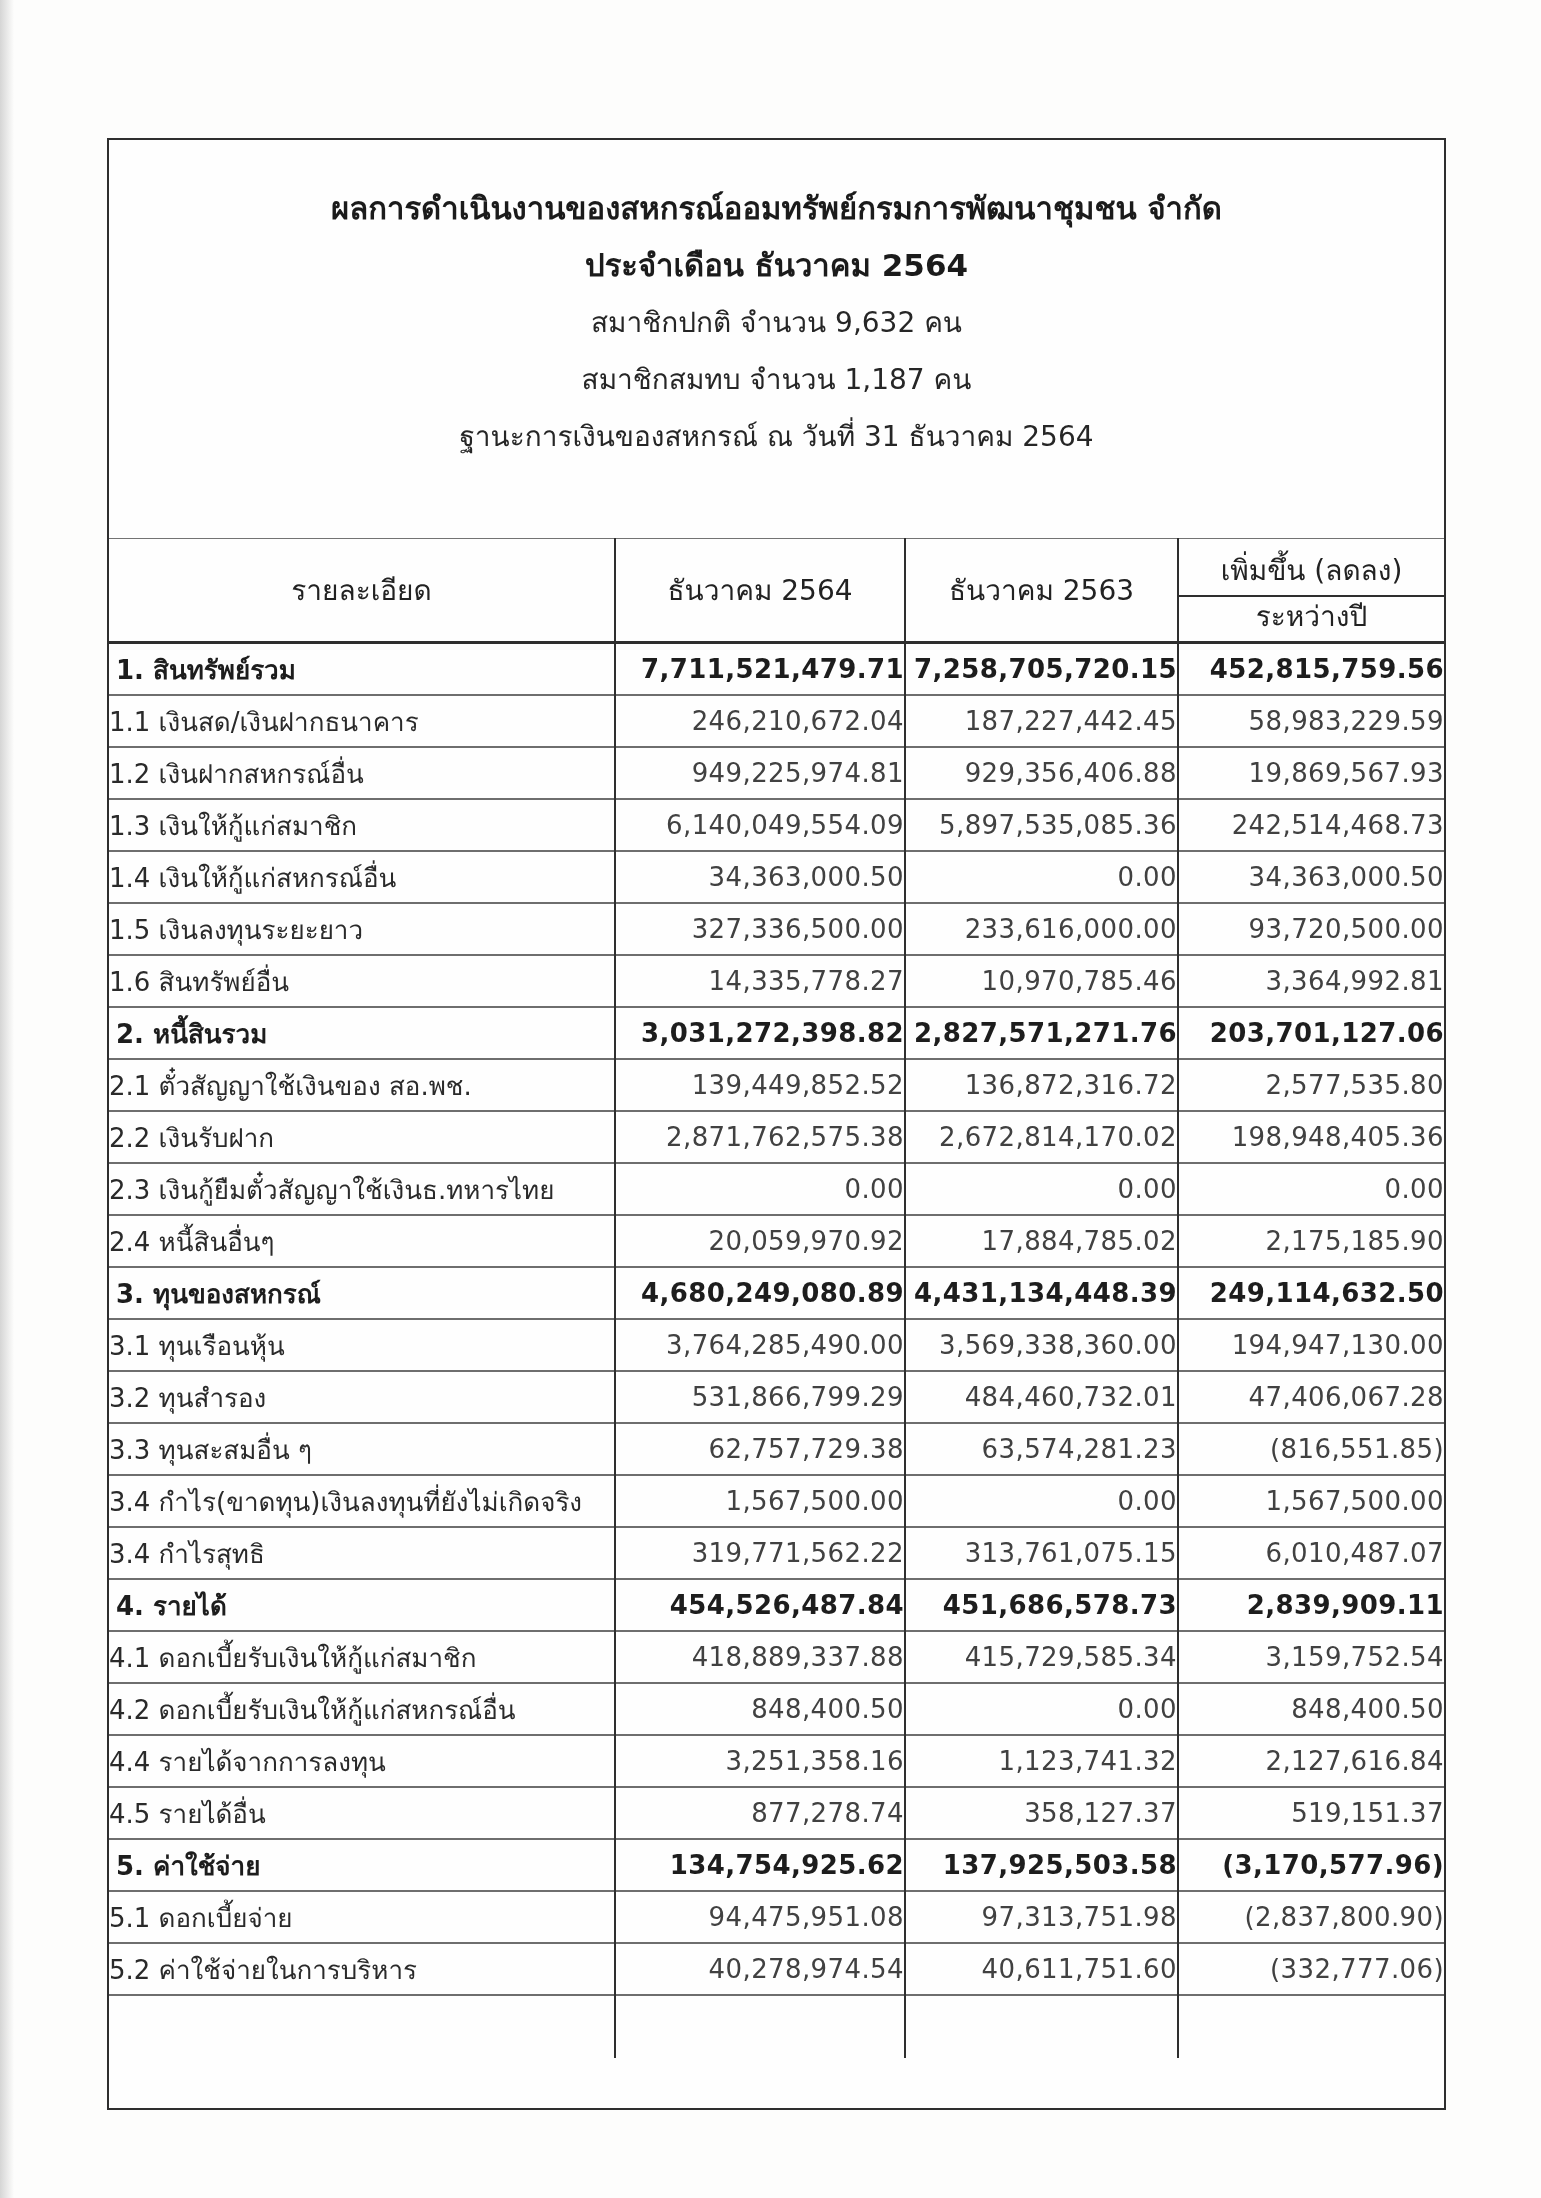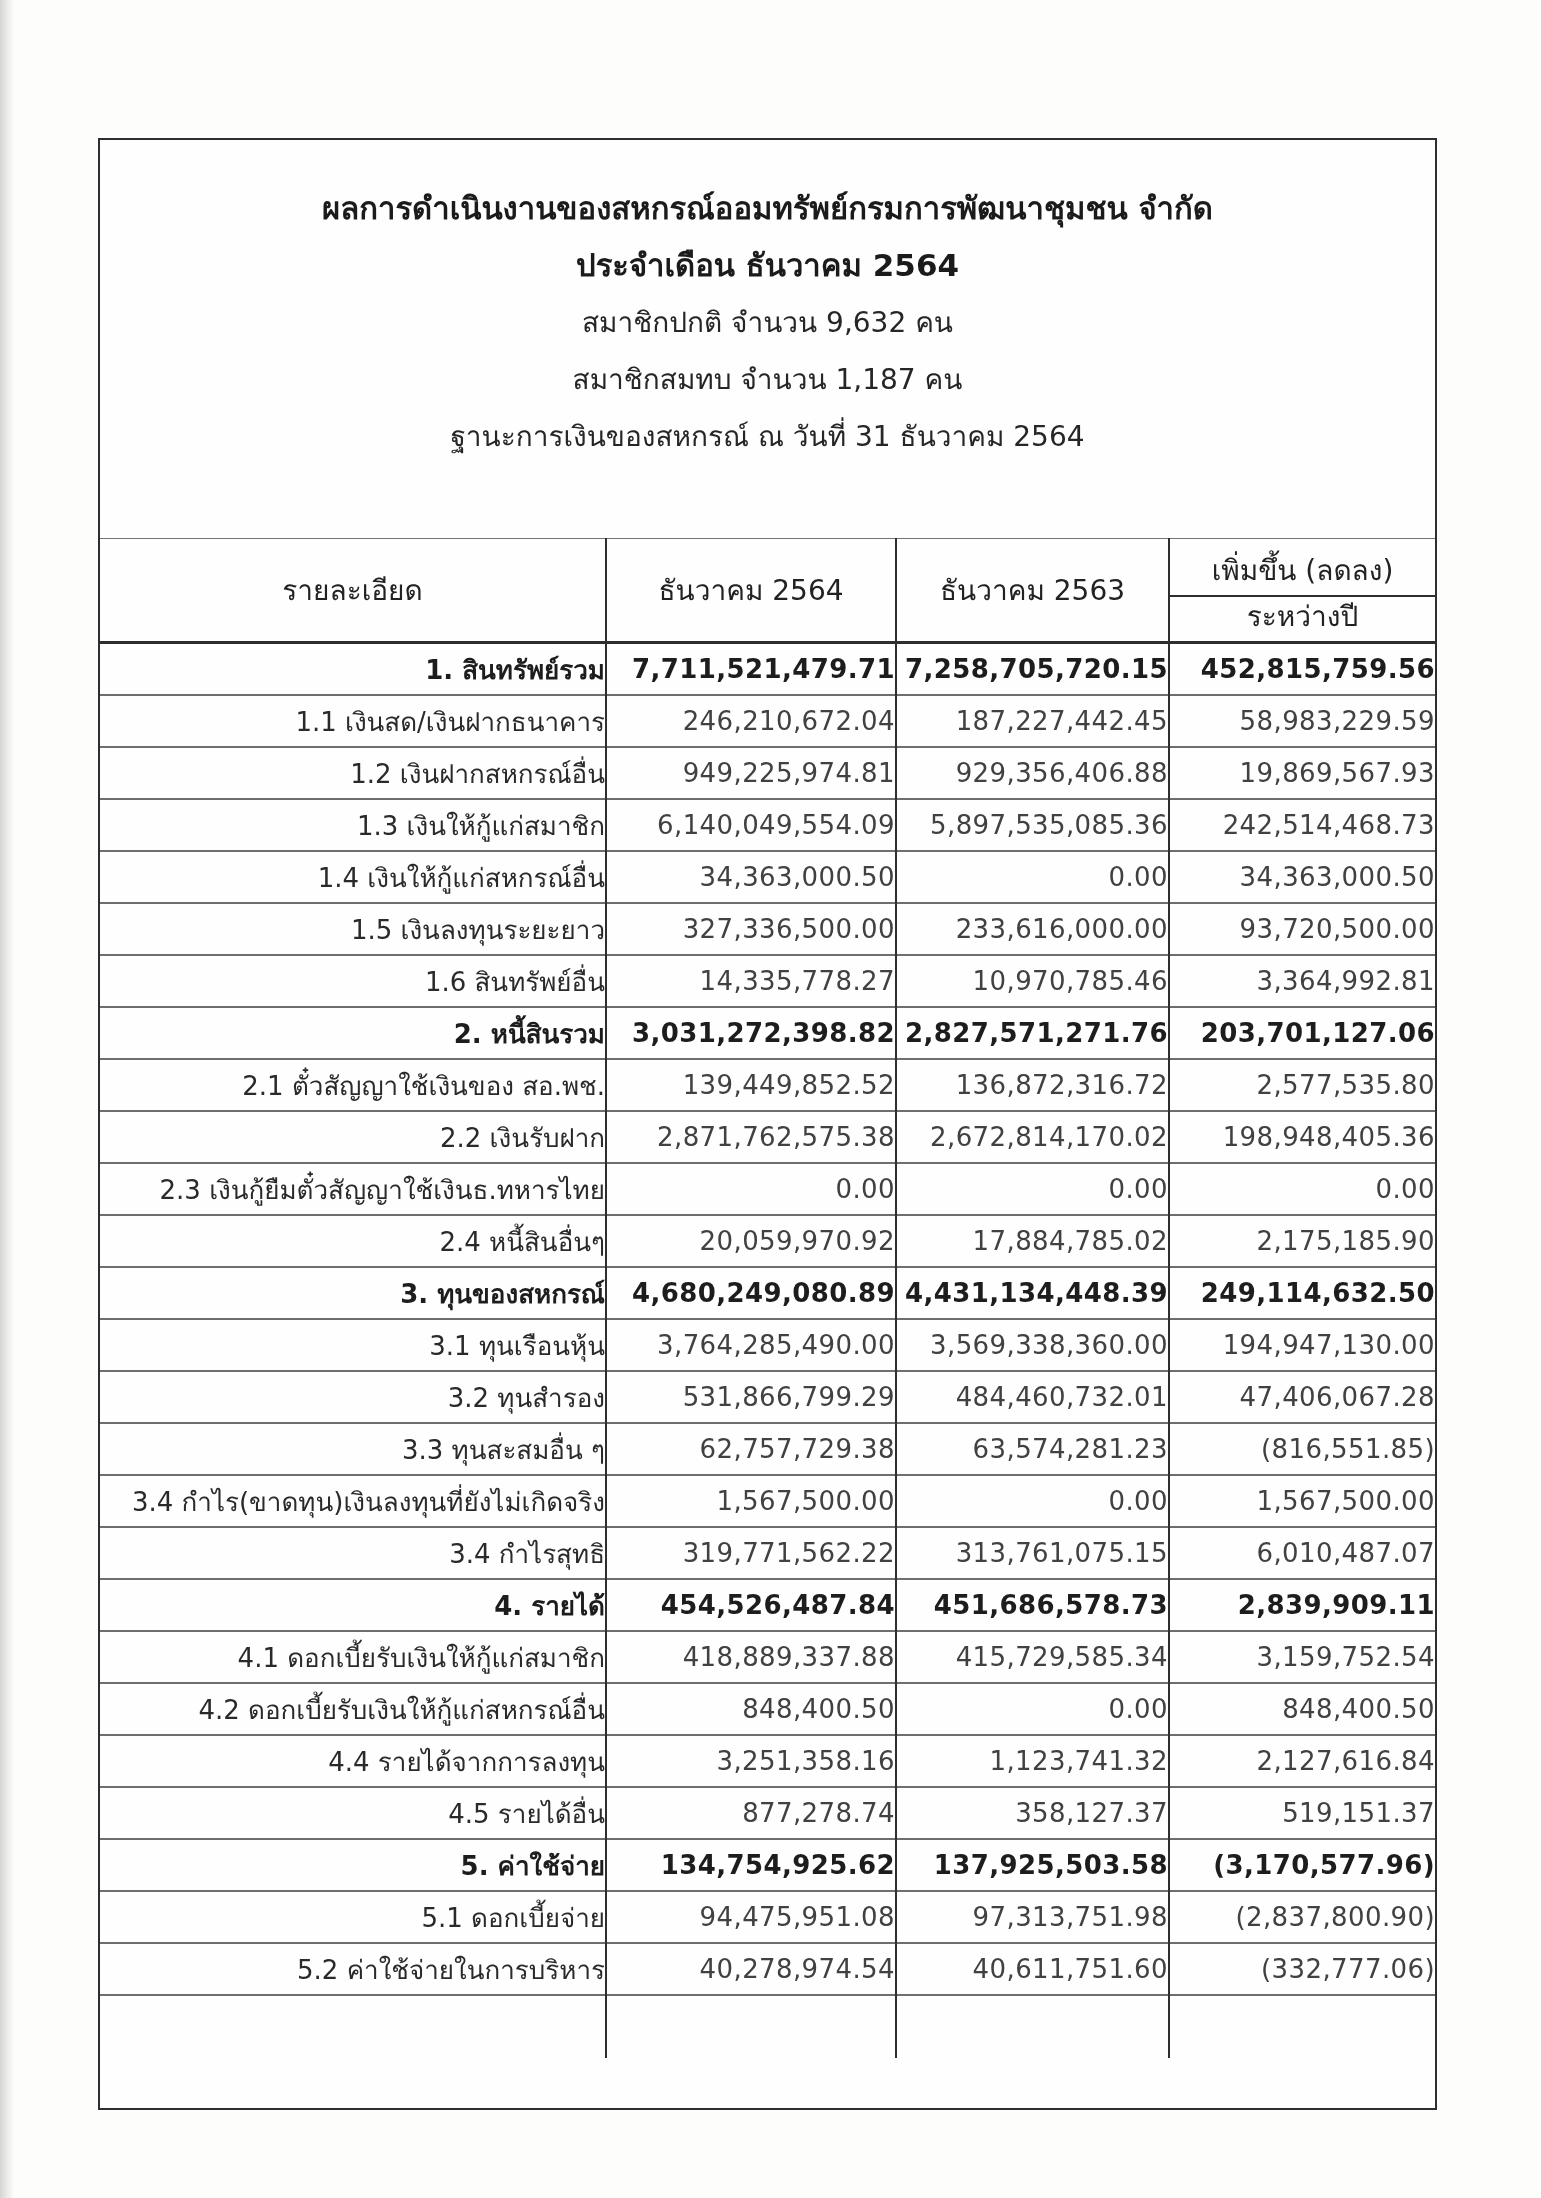--- a/index.html
+++ b/index.html
@@ -11,21 +11,21 @@
     position:relative;
     overflow:hidden;
   }
   .page{position:absolute;inset:0;background:#fdfdfc;}
   .scan-edge{
     position:absolute;left:0;top:0;width:14px;height:100%;
     background:linear-gradient(90deg,#b5b5b5,rgba(255,255,255,0));
     opacity:.55;
   }
   .doc-box{
-    position:absolute;left:98px;top:138px;
+    position:absolute;left:107px;top:138px;
     width:1339px;height:1972px;
     border:2px solid #2e2e2e;
     box-sizing:border-box;
     background:#fefefe;
   }
   .title-block{
     height:398px;
     box-sizing:border-box;
     padding-top:40px;
     text-align:center;
@@ -71,21 +71,21 @@
     border-top:2px solid #6e6e6e;
     height:50px;
     font-size:26px;
     vertical-align:middle;
     padding:0;
     box-sizing:content-box;
   }
   .fin-table tbody td:first-child{border-left:none;}
   .fin-table tbody tr:first-child td{border-top:none;}
   td.label{
-    text-align:right;
+    text-align:left;
     padding-left:30px;
     color:#2a2a2a;
     white-space:nowrap;
     overflow:hidden;
     border-radius:15px;
   }
   td.num{
     text-align:right;
     padding-right:12px;
     color:#414141;

